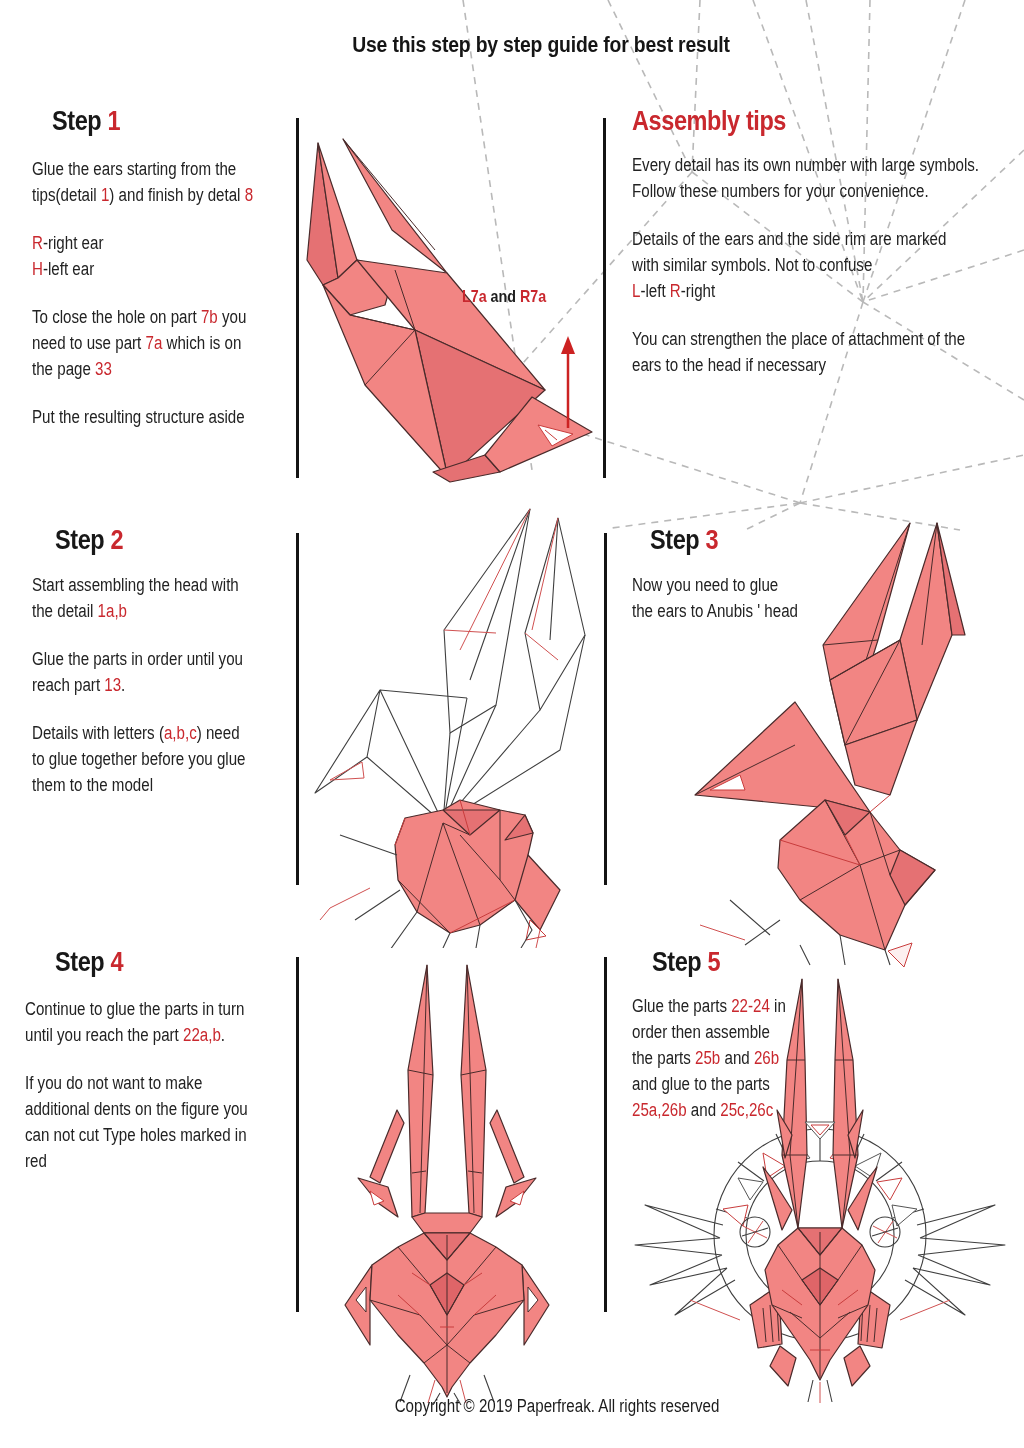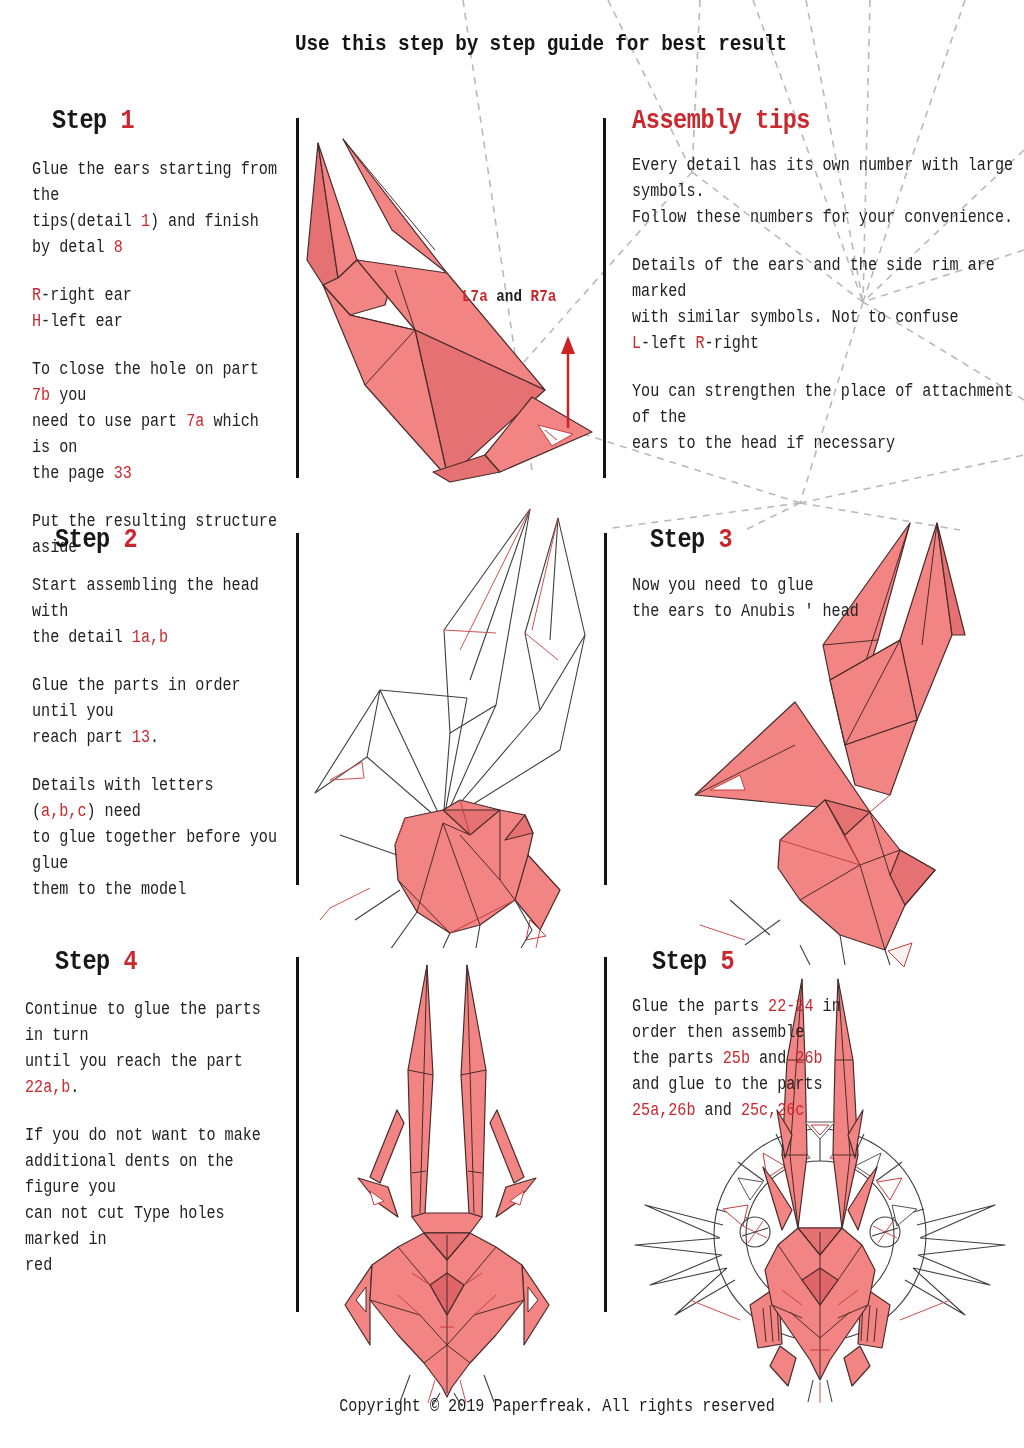--- a/index.html
+++ b/index.html
@@ -1,17 +1,17 @@
 <!DOCTYPE html>
 <html><head>
 <meta charset="utf-8">
 <style>
   html,body{margin:0;padding:0;background:#e8e8e8;}
   #page{position:relative;width:1024px;height:1448px;background:#ffffff;overflow:hidden;
-        font-family:Liberation Mono, monospace;color:#1f1f1f;}
+        font-family:Liberation Sans, sans-serif;color:#1f1f1f;}
   .abs{position:absolute;}
   .squeeze{transform:scaleX(0.84);transform-origin:left top;}
   .title{font-size:22px;font-weight:700;letter-spacing:-0.2px;color:#151515;text-align:center;}
   .heading{font-size:28px;font-weight:700;letter-spacing:-0.5px;color:#181818;white-space:nowrap;}
   .para{font-size:18px;line-height:26px;white-space:pre-line;margin:0 0 22px 0;font-weight:400;color:#222;}
   .accent{color:#c9282e;}
   .divider{position:absolute;width:3px;background:#141414;}
   .diaglabel{font-size:17px;white-space:nowrap;font-weight:700;}
   .copyright{font-size:18px;text-align:center;color:#1b1b1b;transform:scaleX(0.84);transform-origin:center top;}
   

